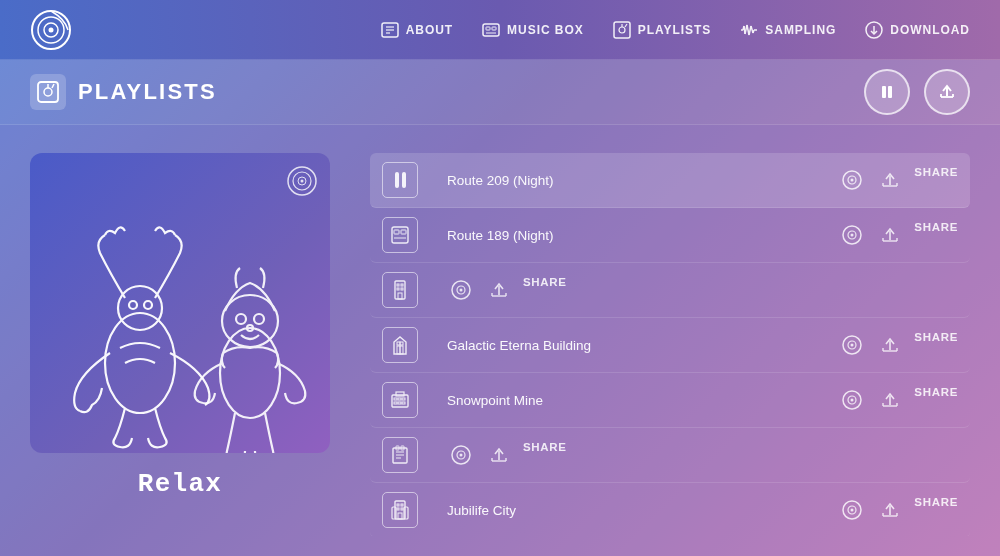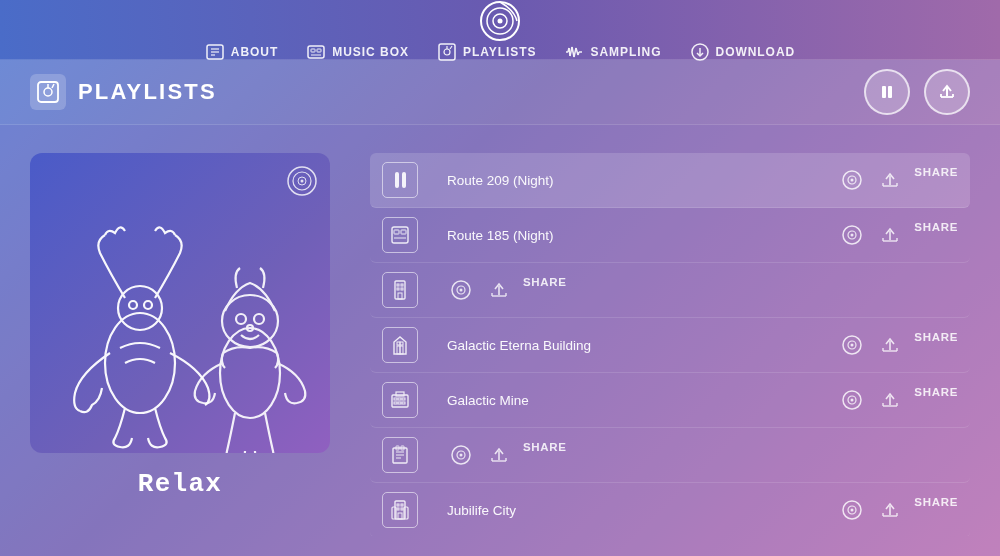--- a/index.html
+++ b/index.html
@@ -9,25 +9,24 @@
       overflow: hidden;
       font-family: 'Segoe UI', Arial, sans-serif;
       background: linear-gradient(135deg, #5b7fd4 0%, #7b6bb5 40%, #c47ab5 100%);
     }
 
     
     .header {
       display: flex;
       align-items: center;
       justify-content: space-between;
-      padding: 0 18px;
+      padding: 0 30px;
       height: 60px;
       background: linear-gradient(90deg, #4a6cc8 0%, #6a5ab0 50%, #a06aaa 100%);
       border-bottom: 1px solid rgba(255,255,255,0.15);
-      flex-direction: column;
     }
     .logo {
       display: flex;
       align-items: center;
       gap: 0;
     }
     .logo-spiral {
       width: 42px;
       height: 42px;
     }
@@ -445,21 +444,21 @@
 
     <div class="track-row">
       <div class="track-icon-box">
         <svg width="22" height="22" viewBox="0 0 22 22" fill="none">
           <rect x="3" y="3" width="16" height="16" rx="2" stroke="white" stroke-width="1.4"></rect>
           <rect x="5" y="6" width="5" height="4" rx="0.5" stroke="white" stroke-width="1"></rect>
           <rect x="12" y="6" width="5" height="4" rx="0.5" stroke="white" stroke-width="1"></rect>
           <line x1="5" y1="14" x2="17" y2="14" stroke="white" stroke-width="1"></line>
         </svg>
       </div>
-      <span class="track-name">Route 185 (Night)</span>
+      <span class="track-name">Route 189 (Night)</span>
       <div class="track-actions">
         <div class="track-action-icon">
           <svg width="22" height="22" viewBox="0 0 22 22" fill="none">
             <circle cx="11" cy="11" r="9" stroke="white" stroke-width="1.5"></circle>
             <circle cx="11" cy="11" r="4" stroke="white" stroke-width="1.2"></circle>
             <circle cx="11" cy="11" r="1.5" fill="white"></circle>
           </svg>
         </div>
         <div class="track-action-icon">
           <svg width="20" height="20" viewBox="0 0 20 20" fill="none">
@@ -544,21 +543,21 @@
           <rect x="3" y="6" width="16" height="12" rx="1" stroke="white" stroke-width="1.4"></rect>
           <rect x="5" y="9" width="3" height="2" stroke="white" stroke-width="1"></rect>
           <rect x="9" y="9" width="3" height="2" stroke="white" stroke-width="1"></rect>
           <rect x="13" y="9" width="3" height="2" stroke="white" stroke-width="1"></rect>
           <rect x="5" y="13" width="3" height="2" stroke="white" stroke-width="1"></rect>
           <rect x="9" y="13" width="3" height="2" stroke="white" stroke-width="1"></rect>
           <rect x="13" y="13" width="3" height="2" stroke="white" stroke-width="1"></rect>
           <rect x="7" y="3" width="8" height="4" stroke="white" stroke-width="1.2"></rect>
         </svg>
       </div>
-      <span class="track-name">Galactic Mine</span>
+      <span class="track-name">Snowpoint Mine</span>
       <div class="track-actions">
         <div class="track-action-icon">
           <svg width="22" height="22" viewBox="0 0 22 22" fill="none">
             <circle cx="11" cy="11" r="9" stroke="white" stroke-width="1.5"></circle>
             <circle cx="11" cy="11" r="4" stroke="white" stroke-width="1.2"></circle>
             <circle cx="11" cy="11" r="1.5" fill="white"></circle>
           </svg>
         </div>
         <div class="track-action-icon">
           <svg width="20" height="20" viewBox="0 0 20 20" fill="none">

